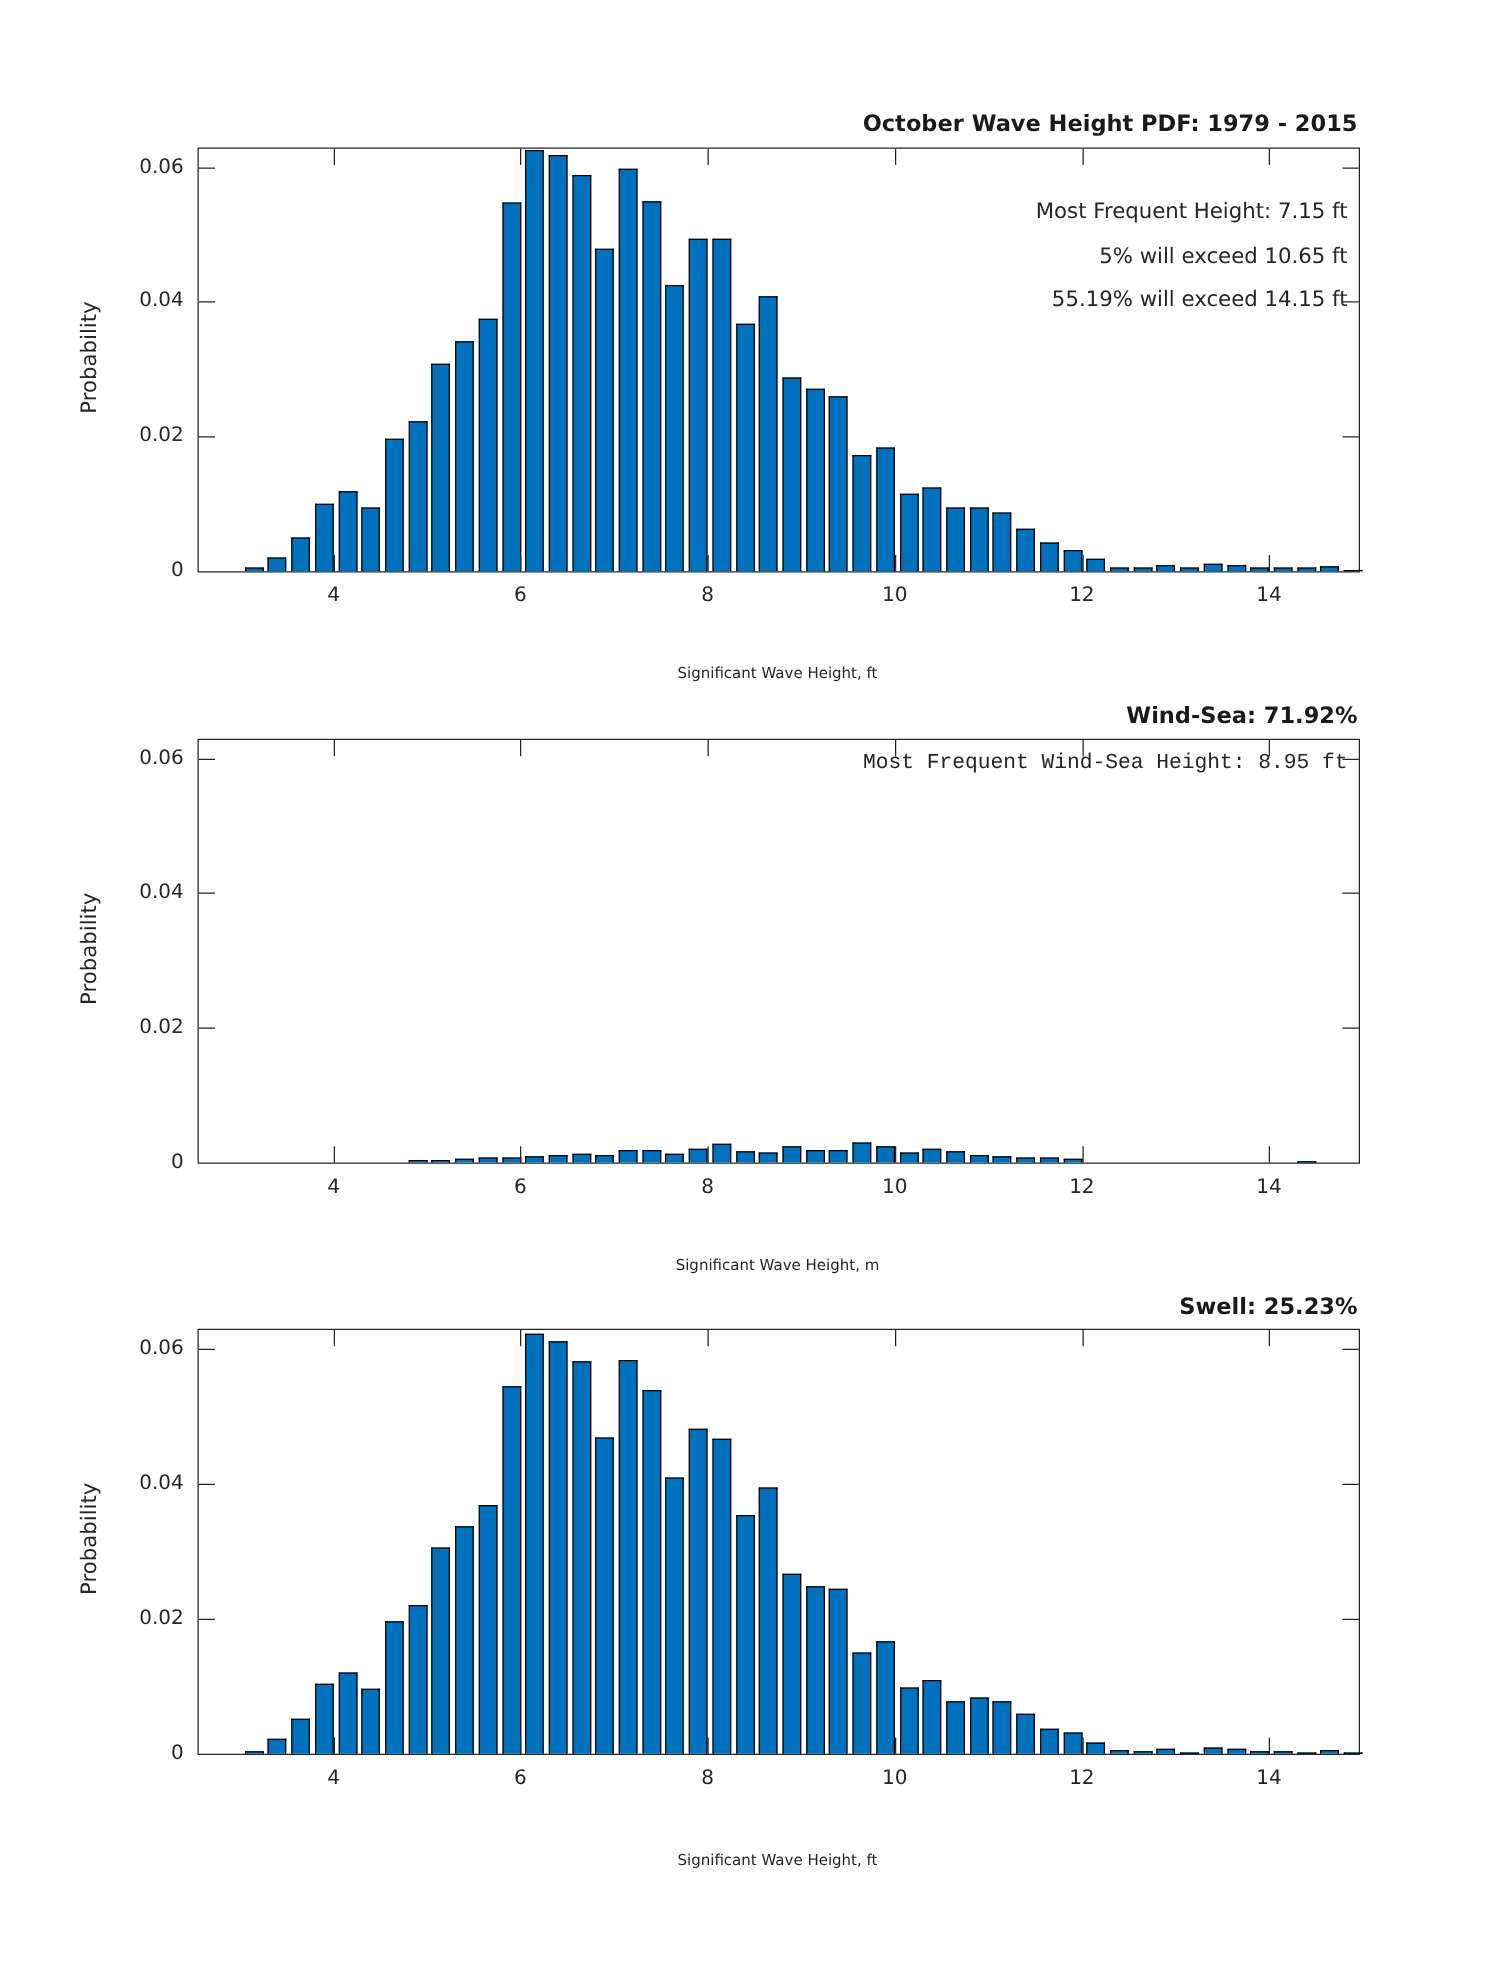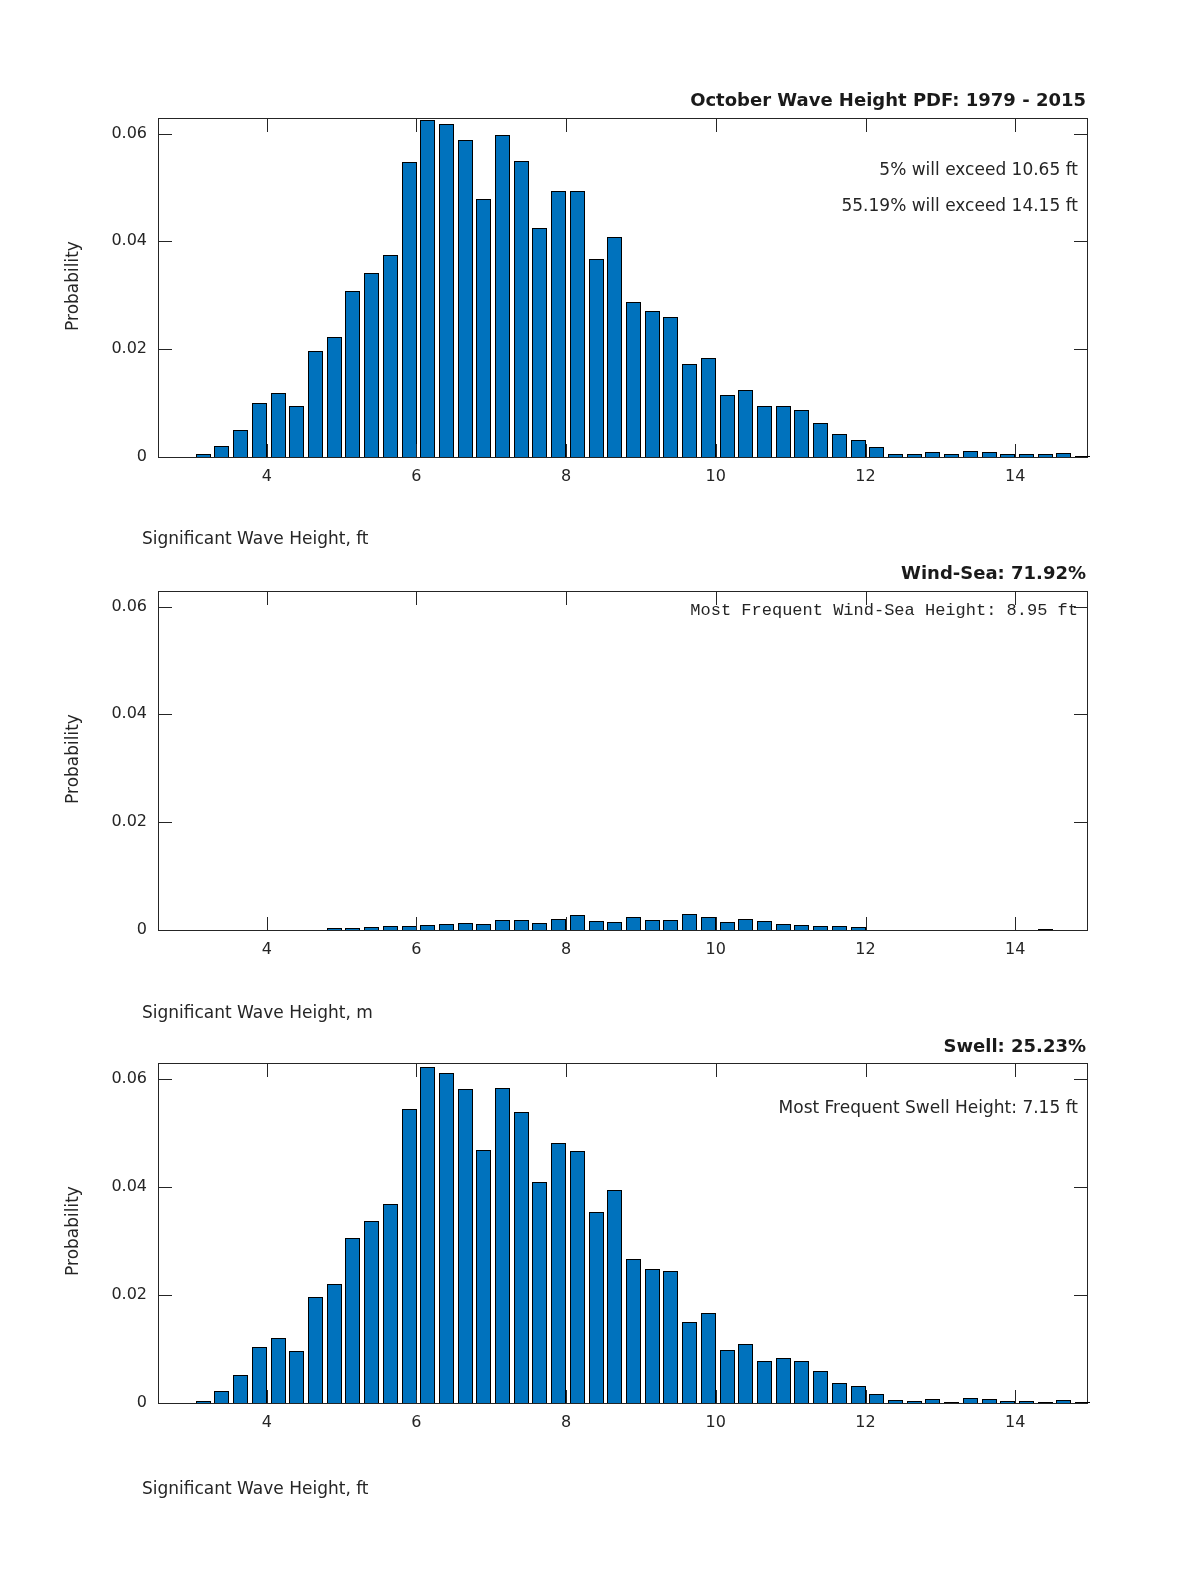--- a/index.html
+++ b/index.html
@@ -5,21 +5,21 @@
   html,body{margin:0;padding:0;background:#fff;}
   .figure{position:relative;width:1200px;height:1575px;background:#fff;
           font-family:"DejaVu Sans","Liberation Sans",sans-serif;color:#252525;overflow:hidden;}
   .plot{position:absolute;left:158px;width:928px;border:1px solid #252525;background:#fff;}
   .p0{top:118px;height:338px;}
   .p1{top:591px;height:338px;}
   .p2{top:1063px;height:339px;}
   .title{position:absolute;left:158px;width:928px;text-align:right;
          font-weight:bold;font-size:18px;line-height:22px;color:#1a1a1a;}
   .t0{top:89px;} .t1{top:562px;} .t2{top:1035px;}
-  .xlabel{position:absolute;left:142px;width:928px;font-size:17px;line-height:22px;}
+  .xlabel{position:absolute;left:158px;width:928px;text-align:center;font-size:12px;line-height:22px;}
   .x0{top:527px;} .x1{top:1001px;} .x2{top:1477px;}
   .ylabel{position:absolute;left:-28px;width:200px;text-align:center;font-size:17px;
           transform:rotate(-90deg);}
   .y0{top:276px;} .y1{top:749px;} .y2{top:1221px;}
   .ann{position:absolute;right:122px;text-align:right;font-size:17px;line-height:35.5px;}
   .a0{top:152px;} .a1{top:593px;font-family:Liberation Mono, monospace;} .a2{top:1090px;}
   .ann div{white-space:nowrap;}
   .bar{position:absolute;bottom:0;background:#0072BD;border:1px solid #000;
        border-bottom:none;box-sizing:border-box;}
   .tick{position:absolute;background:#252525;}
@@ -105,20 +105,21 @@
       <div class="tick" style="height: 1px; width: 13px; top: 230.2px; right: 0px;"></div>
       <div class="yt" style="top: 219.2px;">0.02</div>
       <div class="tick" style="height: 1px; width: 13px; top: 122.4px; left: 0px;"></div>
       <div class="tick" style="height: 1px; width: 13px; top: 122.4px; right: 0px;"></div>
       <div class="yt" style="top: 111.4px;">0.04</div>
       <div class="tick" style="height: 1px; width: 13px; top: 14.6px; left: 0px;"></div>
       <div class="tick" style="height: 1px; width: 13px; top: 14.6px; right: 0px;"></div>
       <div class="yt" style="top: 3.6px;">0.06</div>
     </div>
   <div class="ann a0">
+    <div>Most Frequent Height: 7.15 ft</div>
     <div>5% will exceed 10.65 ft</div>
     <div>55.19% will exceed 14.15 ft</div>
   </div>
   <div class="xlabel x0">Significant Wave Height, ft</div>
 
   <div class="title t1">Wind-Sea: 71.92%</div>
   <div class="ylabel y1">Probability</div>
   <div class="plot p1" id="plot1">
       <div class="bar" style="left: 167.6px; width: 15px; height: 1.6px;"></div>
       <div class="bar" style="left: 186.3px; width: 15px; height: 2.2px;"></div>
@@ -257,18 +258,15 @@
       <div class="tick" style="height: 1px; width: 13px; top: 230.9px; left: 0px;"></div>
       <div class="tick" style="height: 1px; width: 13px; top: 230.9px; right: 0px;"></div>
       <div class="yt" style="top: 219.9px;">0.02</div>
       <div class="tick" style="height: 1px; width: 13px; top: 122.7px; left: 0px;"></div>
       <div class="tick" style="height: 1px; width: 13px; top: 122.7px; right: 0px;"></div>
       <div class="yt" style="top: 111.7px;">0.04</div>
       <div class="tick" style="height: 1px; width: 13px; top: 14.6px; left: 0px;"></div>
       <div class="tick" style="height: 1px; width: 13px; top: 14.6px; right: 0px;"></div>
       <div class="yt" style="top: 3.6px;">0.06</div>
     </div>
-  <div class="ann a2">
-    <div>Most Frequent Swell Height: 7.15 ft</div>
-  </div>
   <div class="xlabel x2">Significant Wave Height, ft</div>
 
 </div>
 
 </body></html>

